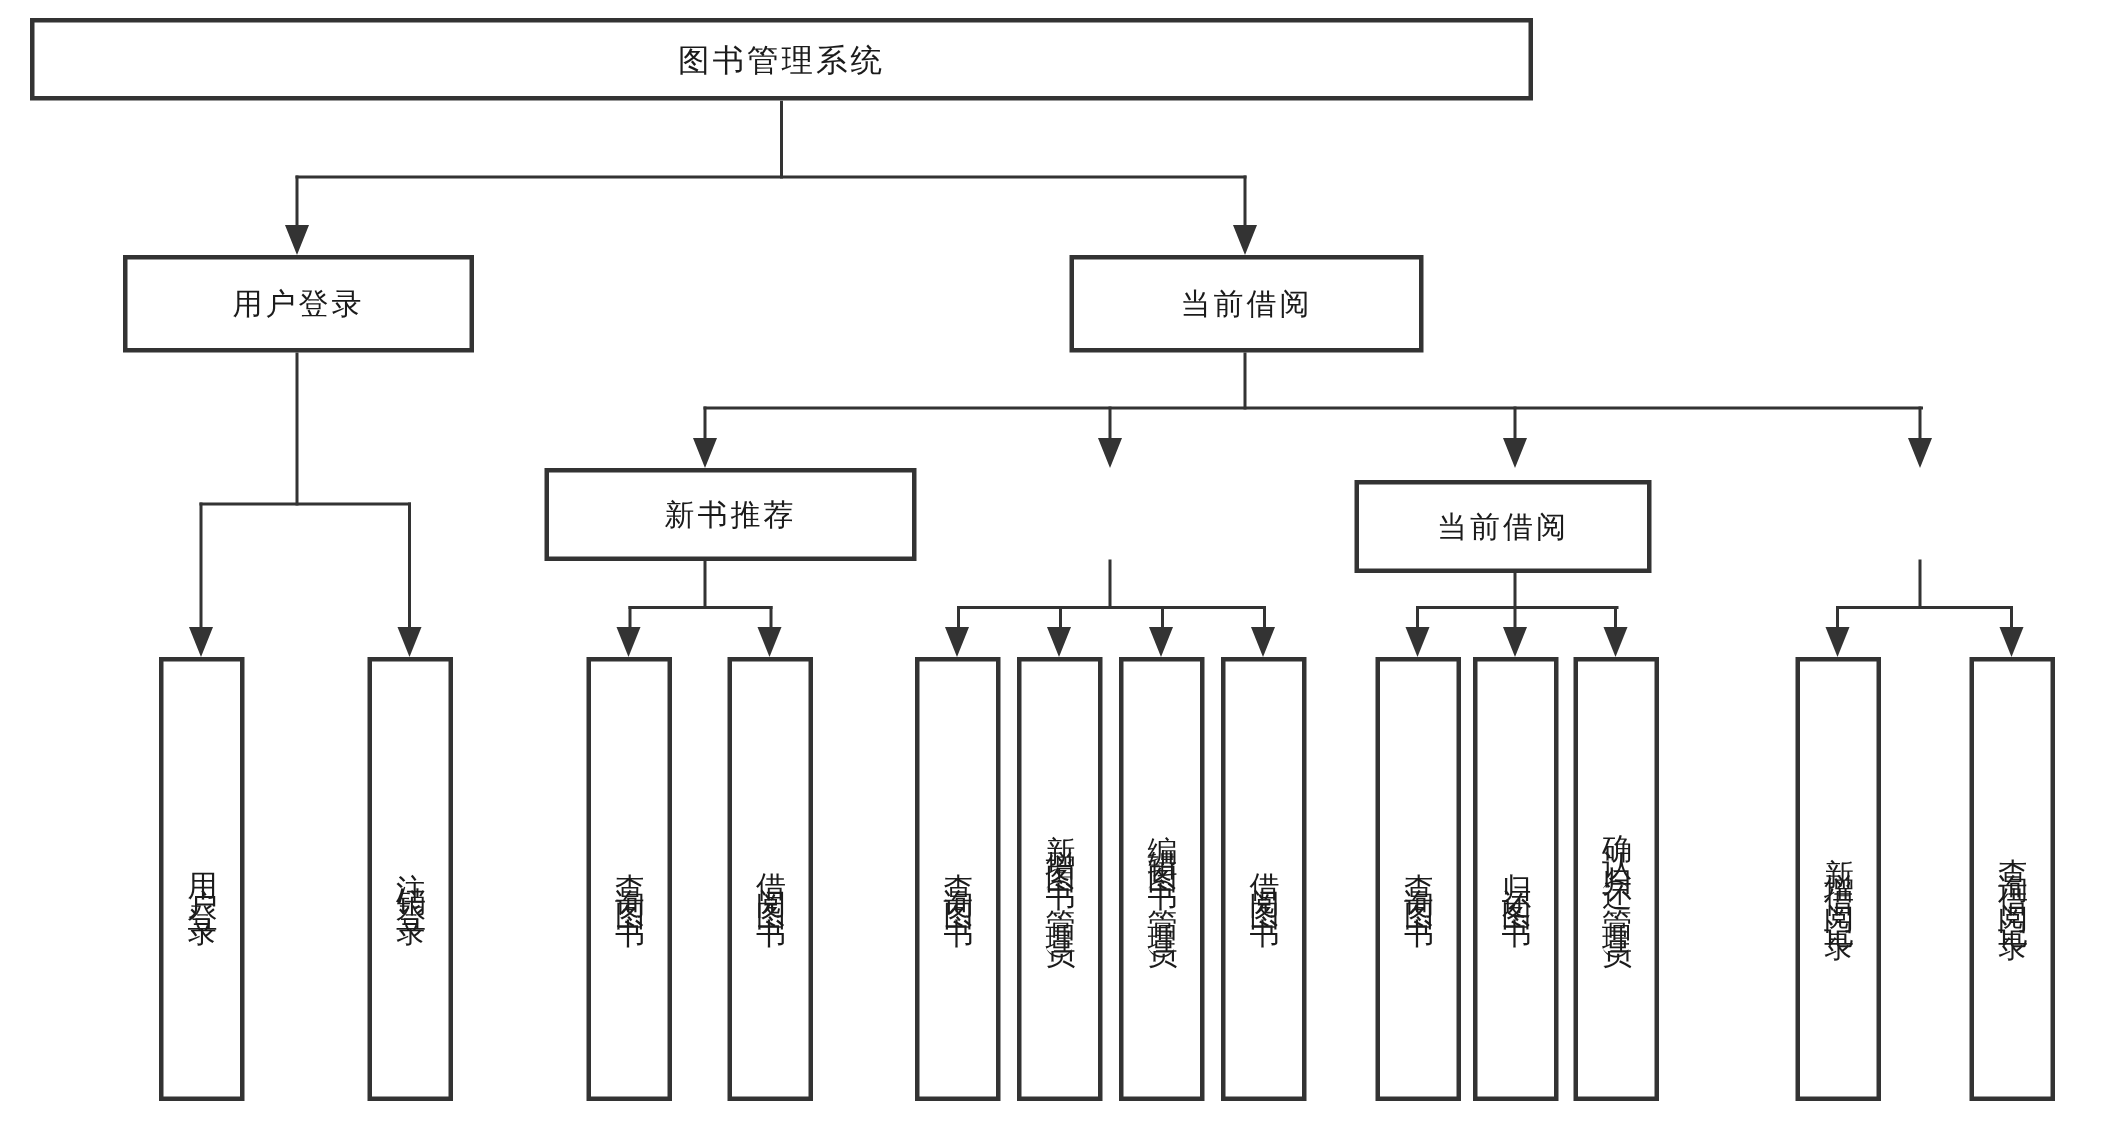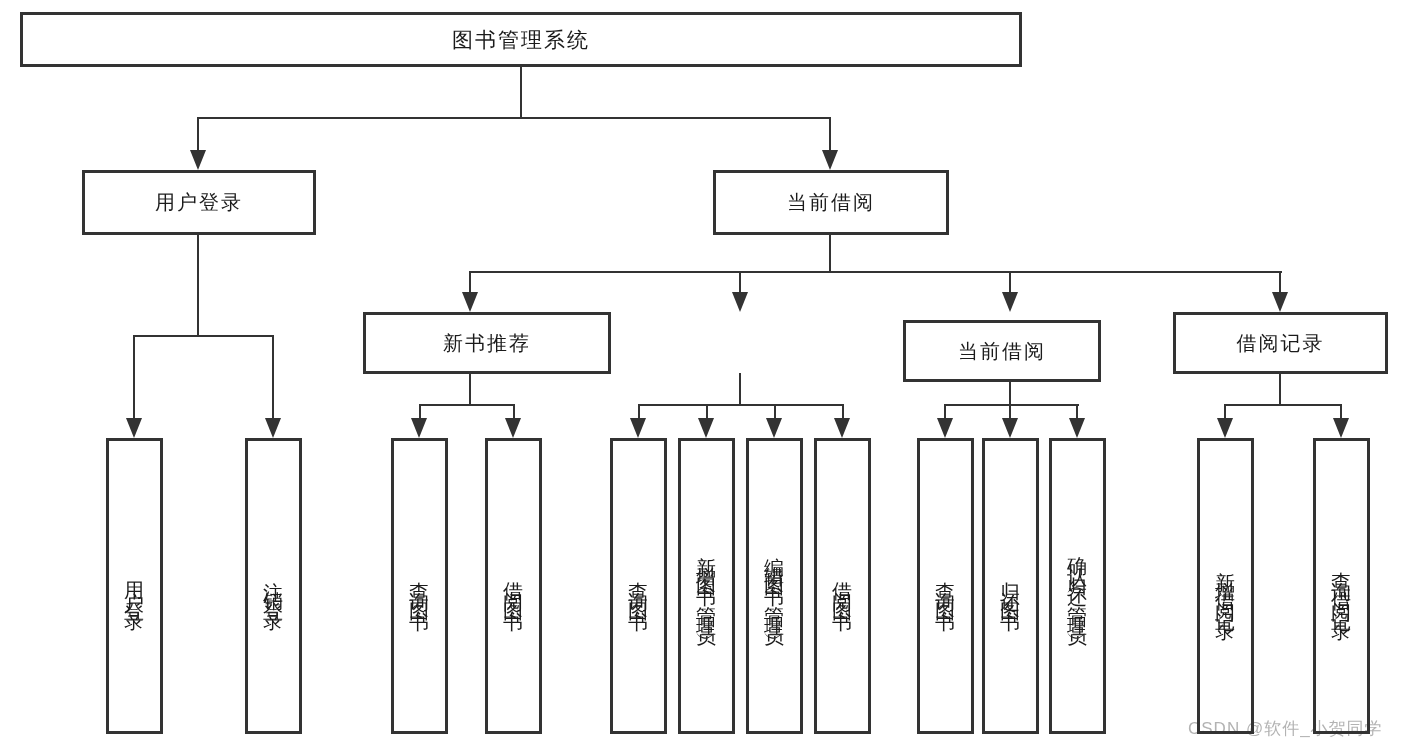--- a/index.html
+++ b/index.html
@@ -37,21 +37,20 @@
 
 <div class="stage">
 
   <div class="node root" style="left:20px;top:12px;width:1002px;height:55px">图书管理系统</div>
 
   <div class="node" style="left:82px;top:170px;width:234px;height:65px">用户登录</div>
   <div class="node" style="left:713px;top:170px;width:236px;height:65px">当前借阅</div>
 
   <div class="node" style="left:363px;top:312px;width:248px;height:62px">新书推荐</div>
   <div class="node" style="left:903px;top:320px;width:198px;height:62px">当前借阅</div>
-  <div class="node" style="left:1173px;top:312px;width:215px;height:62px">借阅记录</div>
 
   <div class="leaf" style="left:106px">用户登录</div>
   <div class="leaf" style="left:245px">注销登录</div>
   <div class="leaf" style="left:391px">查询图书</div>
   <div class="leaf" style="left:485px">借阅图书</div>
   <div class="leaf" style="left:610px">查询图书</div>
   <div class="leaf" style="left:678px">新增图书（管理员）</div>
   <div class="leaf" style="left:746px">编辑图书（管理员）</div>
   <div class="leaf" style="left:814px">借阅图书</div>
   <div class="leaf" style="left:917px">查询图书</div>
@@ -112,15 +111,14 @@
   <div class="vl" style="left:1076px;top:404px;height:17px"></div>
   <div class="tri" style="left:1069px;top:418px"></div>
 
   <div class="vl" style="left:1279px;top:373px;height:33px"></div>
   <div class="hl" style="left:1225px;top:404px;width:117px"></div>
   <div class="vl" style="left:1224px;top:404px;height:17px"></div>
   <div class="tri" style="left:1217px;top:418px"></div>
   <div class="vl" style="left:1340px;top:404px;height:17px"></div>
   <div class="tri" style="left:1333px;top:418px"></div>
 
-  <div class="watermark">CSDN @软件_小贺同学</div>
 
 </div>
 
 </body></html>

